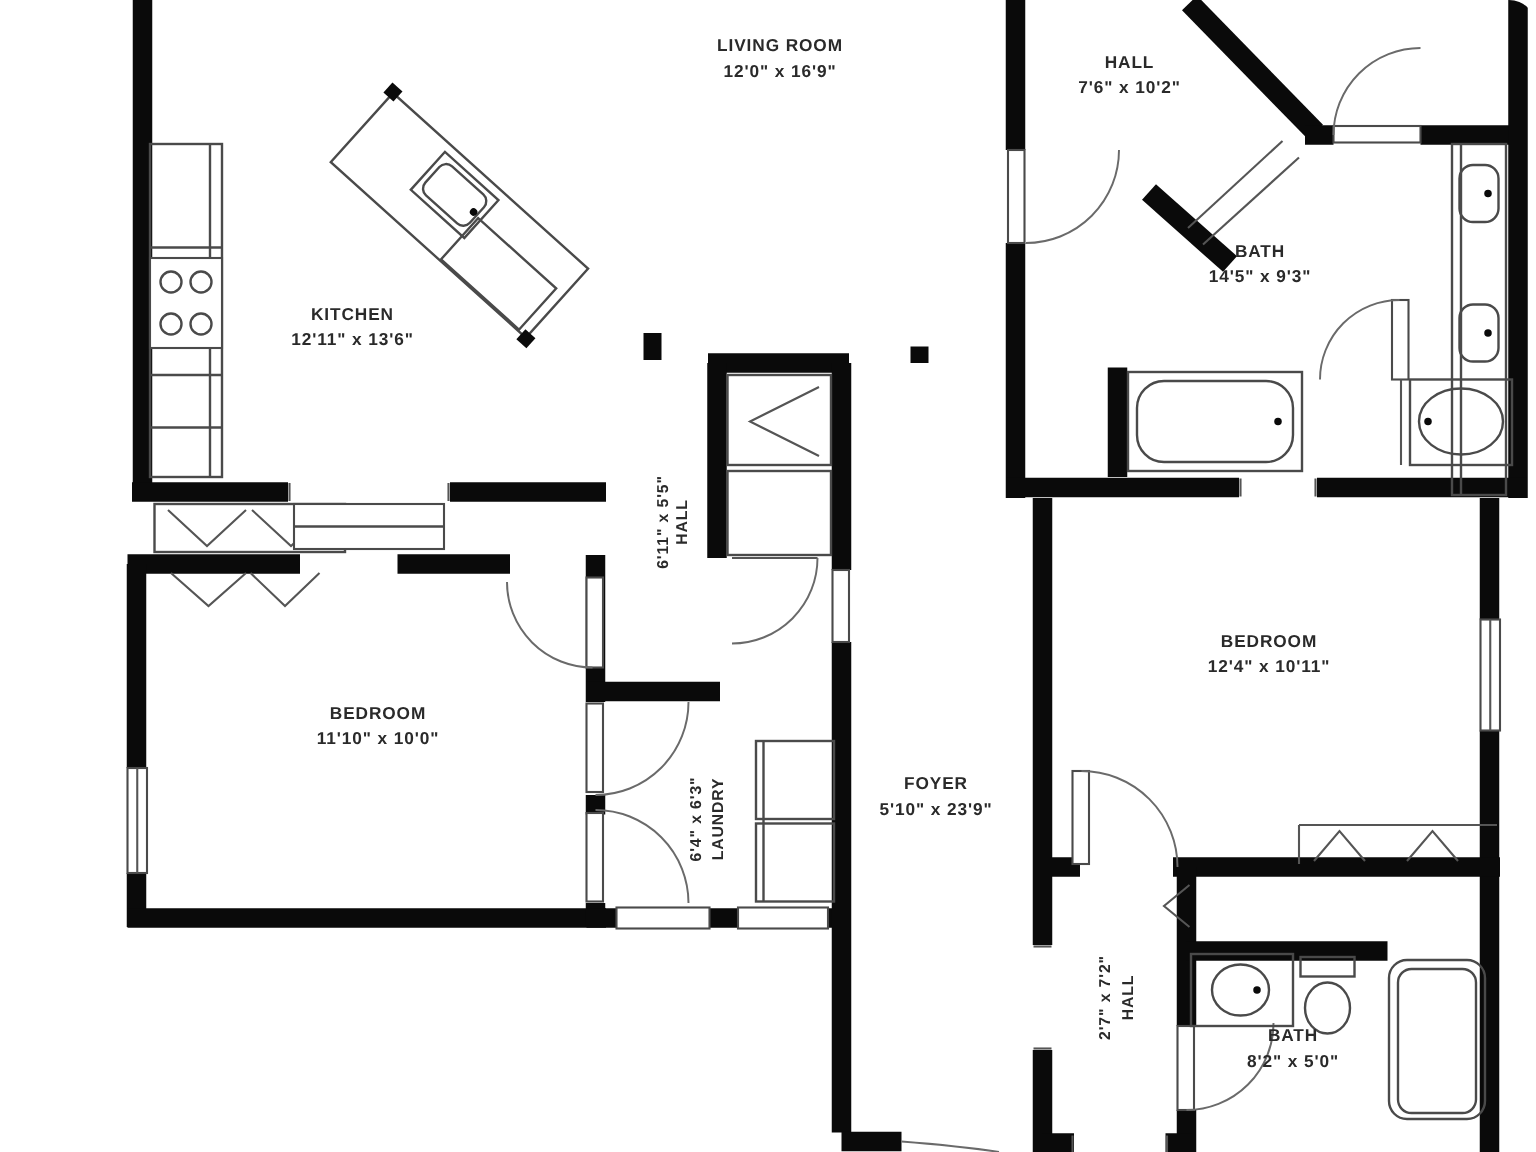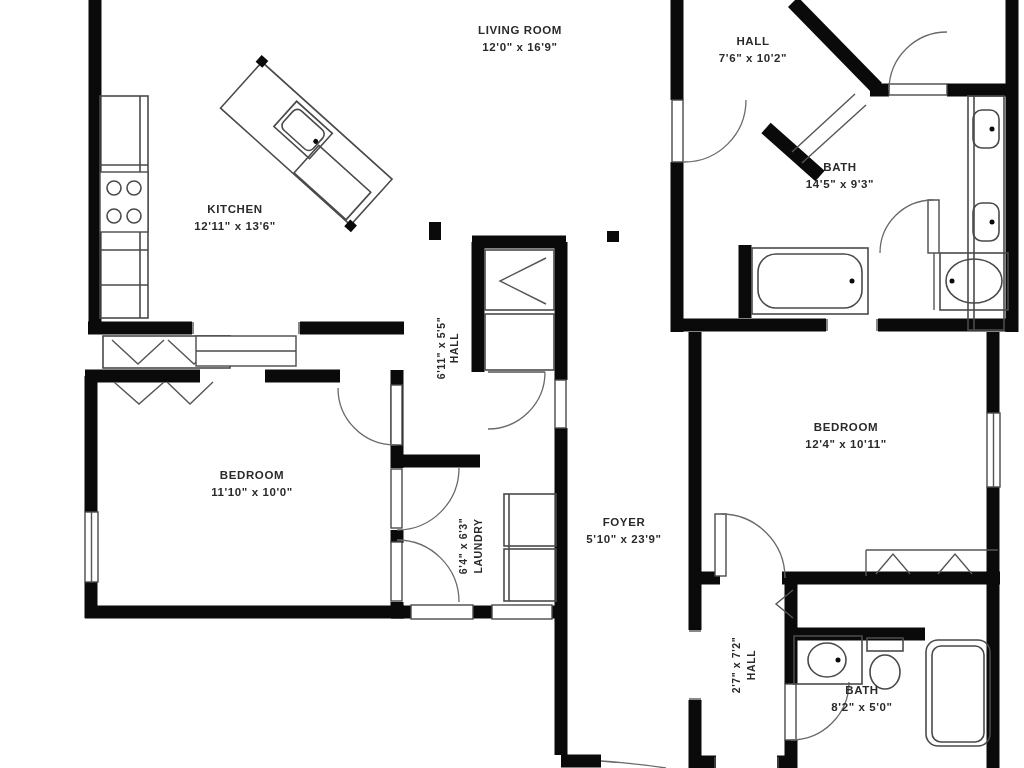--- a/index.html
+++ b/index.html
@@ -1,17 +1,17 @@
 <!DOCTYPE html>
 <html><head>
 <meta charset="utf-8">
 <style>
   html,body{margin:0;padding:0;background:#ffffff;}
   .stage{position:relative;width:1024px;height:768px;background:#fff;overflow:hidden;
-         font-family:"Liberation Sans", sans-serif;}
+         font-family:"Liberation Sans", sans-serif;border-radius:18px;}
   svg{display:block;}
   text{fill:#2a2a2a;font-family:"Liberation Sans", sans-serif;font-size:11.5px;
        font-weight:600;letter-spacing:.6px;}
   text.rot{font-size:10.5px;}
   .wall{stroke:#0a0a0a;stroke-width:13;fill:none;}
   .wall14{stroke:#0a0a0a;stroke-width:14;fill:none;}
   .fix{stroke:#4a4a4a;stroke-width:1.6;fill:none;}
   .fixw{stroke:#4a4a4a;stroke-width:1.4;fill:#ffffff;}
   .arc{stroke:#6a6a6a;stroke-width:1.3;fill:none;}
   .thin{stroke:#555555;stroke-width:1.4;fill:none;}

